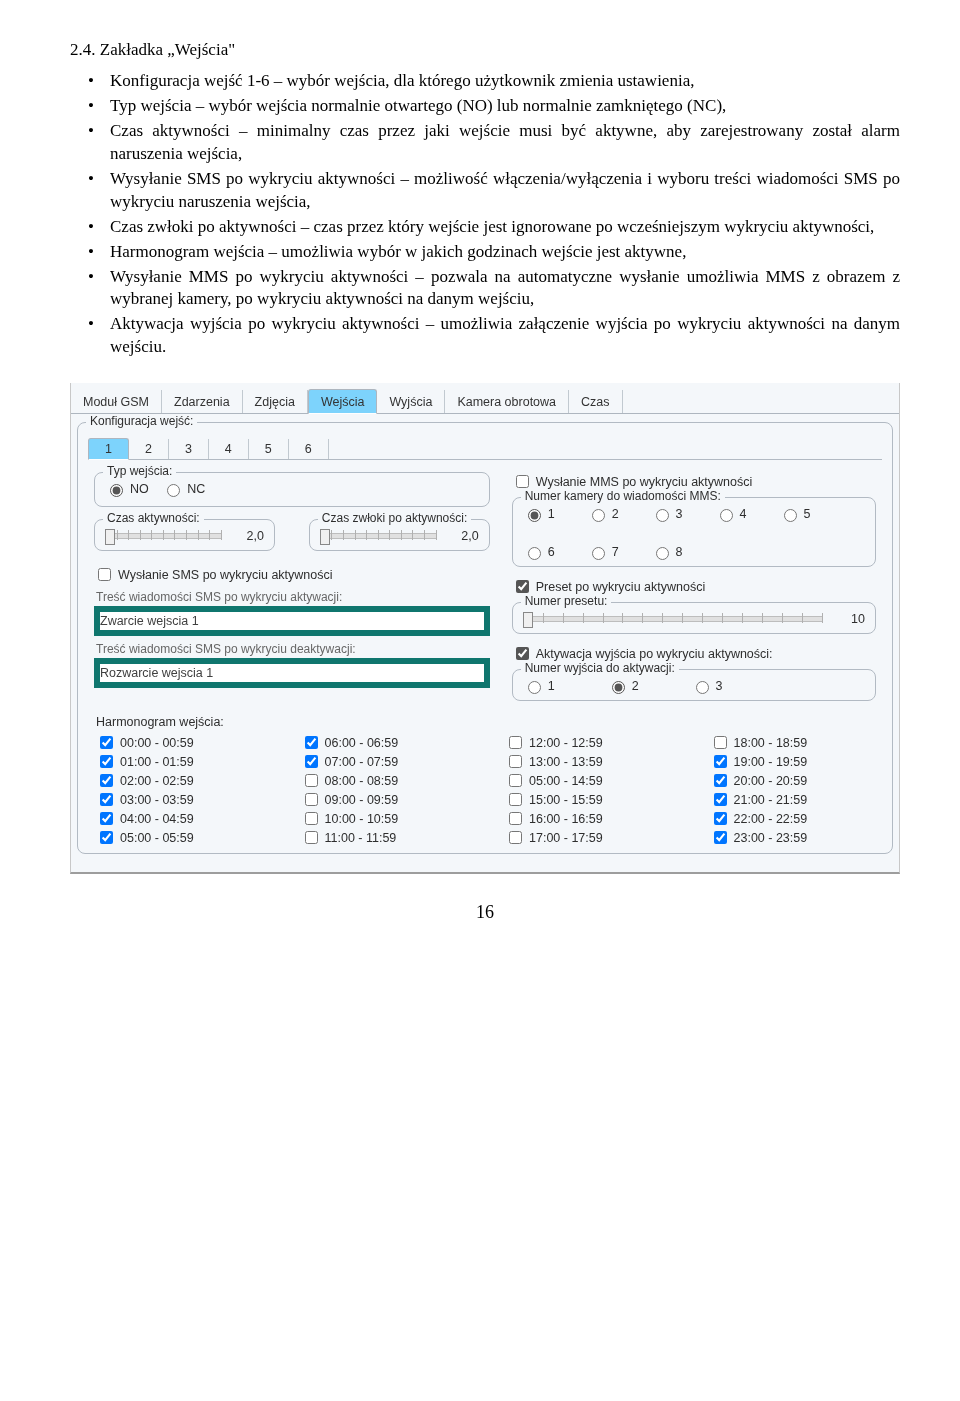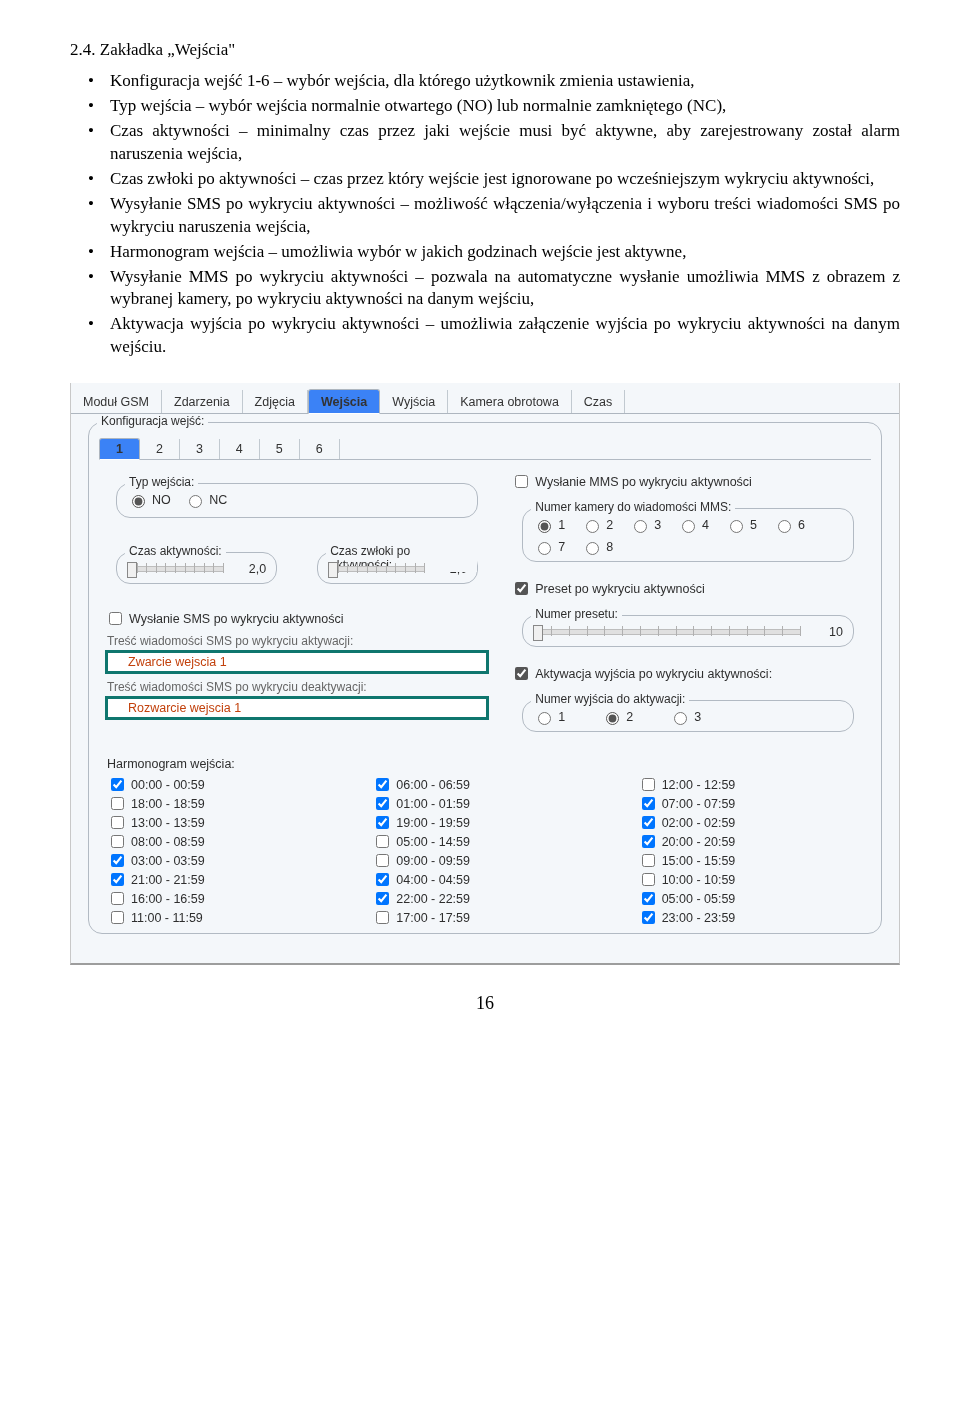--- a/index.html
+++ b/index.html
@@ -30,78 +30,78 @@
   }
   .tab-strip { display: flex; align-items: flex-end; height: 26px; padding-top: 4px; border-bottom: 1px solid #aeb6bf; }
   .tab {
     padding: 5px 12px 4px 12px;
     border-right: 1px solid #c1c9d0;
     color: #333;
     font-size: 12.5px;
     cursor: pointer;
   }
   .tab.active {
-    background: #3b82f6;
+    background: #7dd3fc;
     border: 1px solid #aeb6bf;
     border-bottom: 1px solid #fff;
     margin-bottom: -1px;
-    font-weight: bold;
+    font-weight: normal;
     border-radius: 3px 3px 0 0;
   }
   .tab-strip.small .tab { padding: 3px 16px; }
   .tab-strip.small { height: 22px; margin: 4px 6px 6px 6px; border-bottom: 1px solid #b2bac3; }
 
   .legend {
     position: absolute; top: -9px; left: 8px;
     background: #f4f7fa; padding: 0 4px; font-size: 12px;
   }
   fieldset.box {
-    position: relative; border: 1px solid #b2bac3; border-radius: 14px;
-    margin: 17px; padding: 8px 10px 6px 10px;
+    position: relative; border: 1px solid #b2bac3; border-radius: 8px;
+    margin: 6px; padding: 8px 10px 6px 10px;
   }
   .cols { display: flex; gap: 10px; }
   .left-col { width: 52%; }
   .right-col { width: 48%; }
-  .row { display: flex; align-items: center; gap: 6px; }
+  .row { display: flex; align-items: center; gap: 22px; }
   .radio, .check { display: inline-flex; align-items: center; gap: 4px; margin-right: 10px; }
   .radio input, .check input { accent-color: #555; }
   .mini-label { color: #666; font-size: 12px; margin: 6px 0 2px 8px; }
   input.text {
-    width: 100%; box-sizing: border-box; border: 3px solid #0f766e;
-    background: #fff; padding: 2px 20px; font: inherit; color: #c2410c;
+    width: 100%; box-sizing: border-box; border: 6px solid #0f766e;
+    background: #fff; padding: 2px 0; font: inherit; color: #404040;
   }
   .slider-wrap { display: flex; align-items: center; gap: 8px; }
   .slider {
     flex: 1; height: 16px; position: relative;
   }
   .slider-track {
     height: 4px; background: #e0e0e0; border: 1px solid #bdbdbd;
     position: absolute; left: 0; right: 0; top: 5px;
   }
   .slider-ticks { display: flex; justify-content: space-between; position: absolute; left: 0; right: 0; top: 2px; }
   .slider-ticks span { width: 1px; height: 10px; background: #b0b0b0; }
   .slider-thumb { position: absolute; top: 1px; left: 0; width: 8px; height: 14px; background: #f0f0f0; border: 1px solid #888; }
   .slider-val { width: 34px; text-align: right; }
   .schedule { margin: 8px 8px 0 8px; }
-  .sched-grid { display: grid; grid-template-columns: repeat(3, 1fr); column-gap: 40px; }
+  .sched-grid { display: grid; grid-template-columns: repeat(4, 1fr); column-gap: 40px; }
   .sched-item { display: flex; align-items: center; gap: 4px; font-size: 12.5px; }
 
   .page-num { text-align: center; margin-top: 28px; font-size: 18px; }
 </style>
 </head>
 <body>
 
 <div class="section-title">2.4. Zakładka „Wejścia"</div>
 
 <ul class="bullets" id="bullets-list">
     <li>Konfiguracja wejść 1-6 – wybór wejścia, dla którego użytkownik zmienia ustawienia,</li>
     <li>Typ wejścia – wybór wejścia normalnie otwartego (NO) lub normalnie zamkniętego (NC),</li>
     <li>Czas aktywności – minimalny czas przez jaki wejście musi być aktywne, aby zarejestrowany został alarm naruszenia wejścia,</li>
+    <li>Wysyłanie SMS po wykryciu aktywności – możliwość włączenia/wyłączenia i wyboru treści wiadomości SMS po wykryciu naruszenia wejścia,</li>
     <li>Czas zwłoki po aktywności – czas przez który wejście jest ignorowane po wcześniejszym wykryciu aktywności,</li>
-    <li>Wysyłanie SMS po wykryciu aktywności – możliwość włączenia/wyłączenia i wyboru treści wiadomości SMS po wykryciu naruszenia wejścia,</li>
     <li>Harmonogram wejścia – umożliwia wybór w jakich godzinach wejście jest aktywne,</li>
     <li>Wysyłanie MMS po wykryciu aktywności – pozwala na automatyczne wysłanie umożliwia MMS z obrazem z wybranej kamery, po wykryciu aktywności na danym wejściu,</li>
     <li>Aktywacja wyjścia po wykryciu aktywności – umożliwia załączenie wyjścia po wykryciu aktywności na danym wejściu.</li>
   </ul>
 
 <div class="ui-panel">
   <div class="tab-strip" id="main-tabs">
       <div class="tab">Moduł GSM</div>
       <div class="tab">Zdarzenia</div>
       <div class="tab">Zdjęcia</div>

